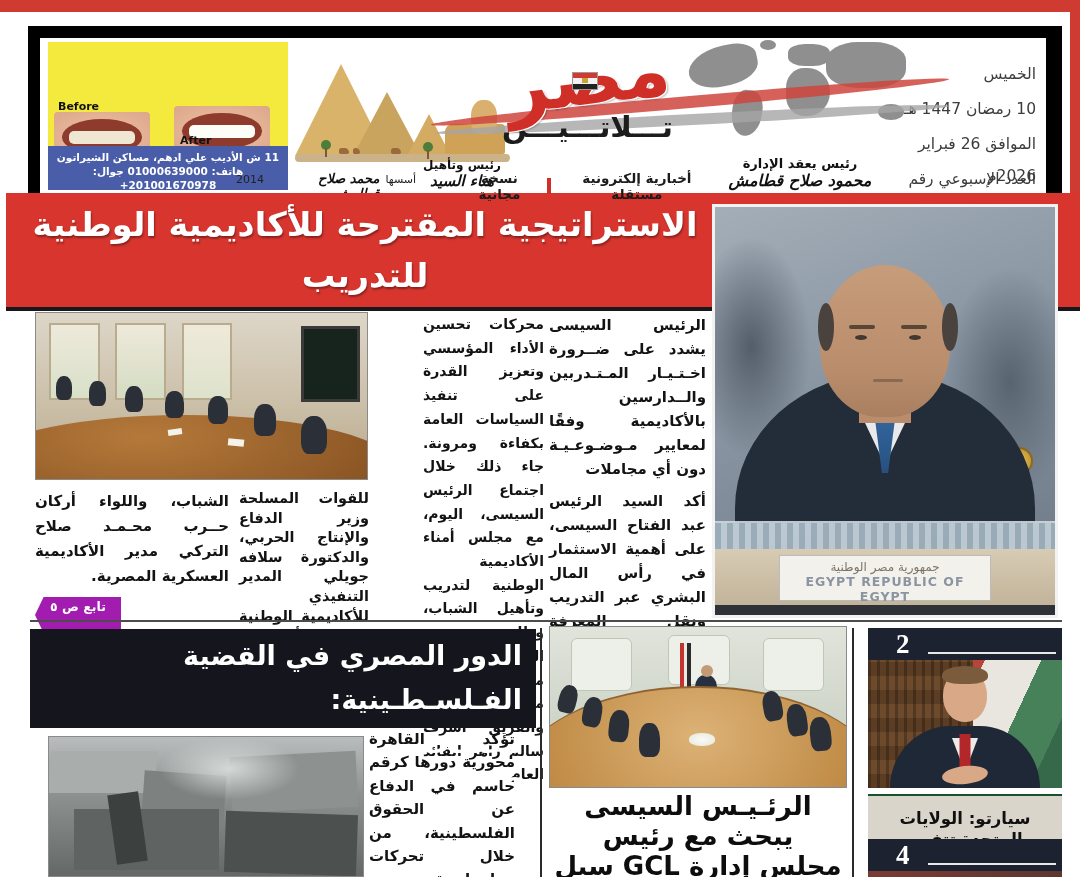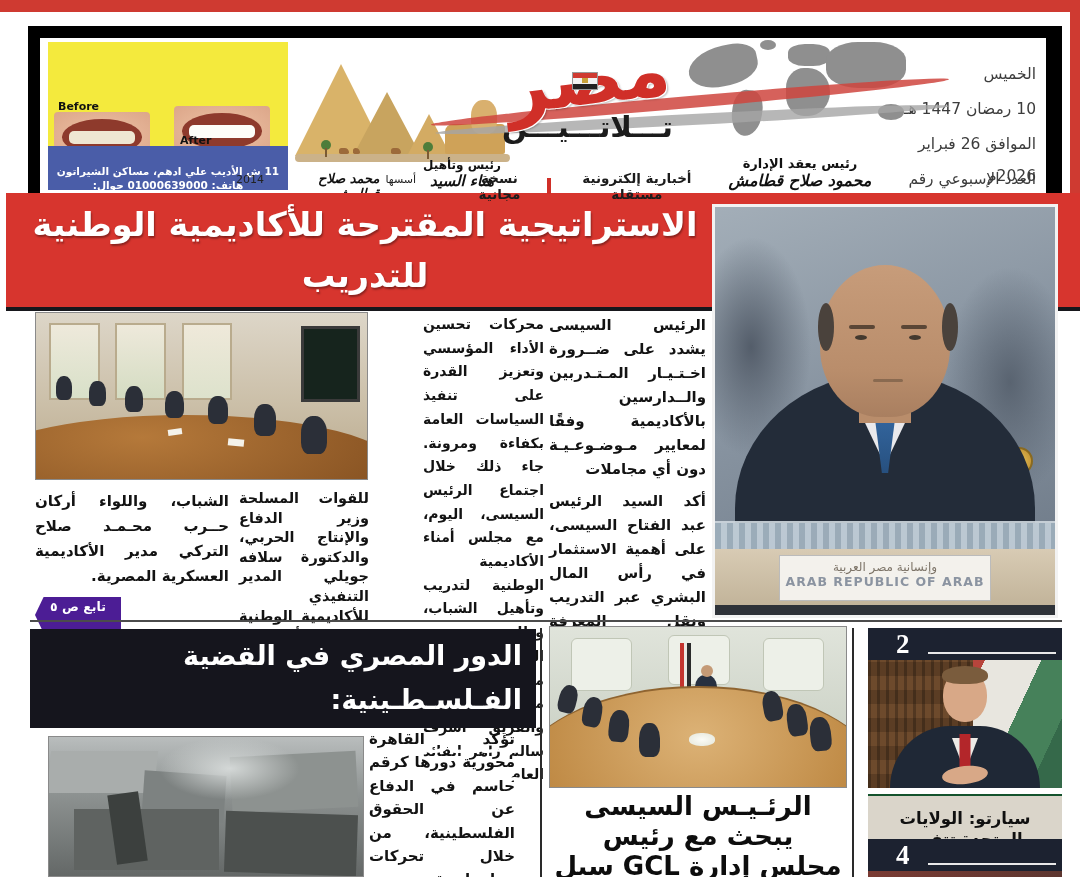--- a/index.html
+++ b/index.html
@@ -16,21 +16,21 @@
   #ad{position:absolute;left:8px;top:4px;width:240px;height:148px;background:#f4ea3d;overflow:hidden;}
   #ad .brandrow{position:absolute;left:4px;top:2px;width:232px;height:60px;direction:ltr;text-align:center;}
   .brand-mohamed{color:#d02f28;font-style:italic;font-weight:bold;font-size:15px;display:block;line-height:14px;}
   .brand-qatamesh{color:#14716b;font-weight:bold;font-size:24px;letter-spacing:1px;display:block;line-height:22px;}
   .brand-clinic{color:#14716b;font-style:italic;font-weight:bold;font-size:14px;display:block;line-height:14px;}
   .smile{position:absolute;width:96px;height:50px;background:radial-gradient(#eec3a6,#dca689);border-radius:4px;overflow:hidden;}
   .lips{position:absolute;left:8%;right:8%;top:14%;bottom:14%;background:#8e3a2c;border-radius:50%;}
   .trow{position:absolute;left:16%;right:16%;top:38%;height:26%;background:#fdfdf8;border-radius:5px;}
   .ba-label{position:absolute;font-size:11px;font-weight:bold;color:#111;direction:ltr;}
   #ad-footer{position:absolute;left:0;bottom:0;width:240px;height:44px;background:#4a5da8;color:#fff;
-             font-size:10.5px;font-weight:bold;text-align:center;line-height:14px;padding-top:18px;box-sizing:border-box;}
+             font-size:10.5px;font-weight:bold;text-align:center;line-height:14px;padding-top:4px;box-sizing:border-box;}
   
   #pyramids{position:absolute;left:255px;top:12px;width:215px;height:120px;}
   .pyr{position:absolute;width:0;height:0;}
   .sand{position:absolute;left:0;right:0;bottom:8px;height:8px;background:#cbb289;border-radius:4px;}
   .palm{position:absolute;width:10px;height:10px;background:#4d7d3a;border-radius:50%;}
   .palm:after{content:"";position:absolute;left:4px;top:8px;width:2px;height:9px;background:#7a5a33;}
   .camel{position:absolute;width:10px;height:6px;background:#9c6a3a;border-radius:3px 5px 2px 2px;}
   .sphinx-head{position:absolute;background:#d9b06e;border-radius:45% 45% 35% 35%;}
   .sphinx-body{position:absolute;background:#cfa258;border-radius:8px 4px 2px 2px;}
   
@@ -62,21 +62,21 @@
   #dates div{height:35px;line-height:32px;}
   
   #banner{position:absolute;left:6px;top:193px;width:1074px;height:114px;background:#d7352e;border-bottom:4px solid #17171c;box-sizing:content-box;}
   #lead-headline{position:absolute;left:25px;top:199px;width:680px;text-align:center;color:#fff;font-weight:bold;
                  font-size:33.5px;line-height:51px;text-shadow:1px 2px 2px rgba(0,0,0,.35);z-index:3;}
   
   .ph{position:absolute;overflow:hidden;border:1px solid #8a8a8a;box-sizing:border-box;}
   .fg{position:absolute;background:#2b2f38;border-radius:45% 45% 30% 30%;}
   
   .col{position:absolute;font-weight:bold;text-align:justify;color:#131313;}
-  #tag-continue{position:absolute;left:35px;top:597px;width:86px;height:36px;background:#4c1d95;color:#fff;
+  #tag-continue{position:absolute;left:35px;top:597px;width:86px;height:36px;background:#a21caf;color:#fff;
                 font-size:12.5px;font-weight:bold;text-align:center;line-height:20px;
                 clip-path:polygon(0 50%,10% 0,100% 0,100% 100%,10% 100%);}
   #rule-mid{position:absolute;left:30px;top:620px;width:1032px;height:2px;background:#4c4c4c;}
   
   #pal-box{position:absolute;left:30px;top:629px;width:506px;height:99px;background:#15151d;color:#fff;
            font-weight:bold;font-size:27px;line-height:44px;text-align:right;padding:5px 14px 0 8px;box-sizing:border-box;}
   
   #gcl-headline{position:absolute;left:549px;top:791px;width:298px;height:86px;overflow:hidden;text-align:center;
                 color:#0d0d0d;font-weight:bold;font-size:26px;line-height:30px;}
   .vdiv{position:absolute;top:628px;width:2px;height:249px;background:#2a2a2a;}
@@ -196,22 +196,22 @@
     <div class="sh" style="left:227px;top:96px;width:16px;height:48px;background:#4a423c;border-radius:50%"></div>
     <div class="sh" style="left:134px;top:118px;width:26px;height:4px;background:#5a4636;border-radius:2px"></div>
     <div class="sh" style="left:186px;top:118px;width:26px;height:4px;background:#5a4636;border-radius:2px"></div>
     <div class="sh" style="left:140px;top:128px;width:12px;height:5px;background:#43392f;border-radius:50%"></div>
     <div class="sh" style="left:194px;top:128px;width:12px;height:5px;background:#43392f;border-radius:50%"></div>
     <div class="sh" style="left:158px;top:172px;width:30px;height:3px;background:#8a6a50;border-radius:2px"></div>
     <div class="sh" style="left:0;right:0;bottom:64px;height:28px;background:repeating-linear-gradient(90deg,#9fb0bd 0 6px,#c3d0da 6px 12px);border-top:2px solid #cfd8df;opacity:.9"></div>
     <div class="sh" style="left:0;right:0;bottom:10px;height:56px;background:linear-gradient(#d8cbb4,#c2b49a)"></div>
     <div class="sh" style="left:0;right:0;bottom:0;height:10px;background:#2e3238"></div>
     <div class="sh" style="left:50%;transform:translateX(-50%);bottom:14px;width:212px;height:46px;background:#f3f1ec;border:1px solid #bbb;text-align:center;padding-top:4px;box-sizing:border-box">
-      <div style="font-size:12px;color:#7d7468">وإنسانية مصر العربية</div>
-      <div style="font-size:12.5px;color:#8b94a1;direction:ltr;letter-spacing:1px;font-weight:bold">ARAB REPUBLIC OF ARAB</div>
+      <div style="font-size:12px;color:#7d7468">جمهورية مصر الوطنية</div>
+      <div style="font-size:12.5px;color:#8b94a1;direction:ltr;letter-spacing:1px;font-weight:bold">EGYPT REPUBLIC OF EGYPT</div>
     </div>
   </div>
 
   <div class="ph" id="photo-meeting" style="left:35px;top:312px;width:333px;height:168px;">
     <div class="sh" style="inset:0;background:linear-gradient(180deg,#ddd6c8,#cbbfa8 55%,#b9a98c)"></div>
     <div class="sh" style="left:4%;top:6%;width:14%;height:44%;background:linear-gradient(#eee9db,#d8e0c8);border:2px solid #b9ab8d"></div>
     <div class="sh" style="left:24%;top:6%;width:14%;height:44%;background:linear-gradient(#eee9db,#d4dcc2);border:2px solid #b9ab8d"></div>
     <div class="sh" style="left:44%;top:6%;width:14%;height:44%;background:linear-gradient(#efe9da,#dde2cc);border:2px solid #b9ab8d"></div>
     <div class="sh" style="left:80%;top:8%;width:16%;height:42%;background:#16241d;border:3px solid #3a3a3a"></div>
     <div class="sh" style="left:-20%;bottom:-46px;width:130%;height:110px;background:radial-gradient(ellipse at 40% 20%,#b5793a,#8a5524 70%);border-radius:50%"></div>

